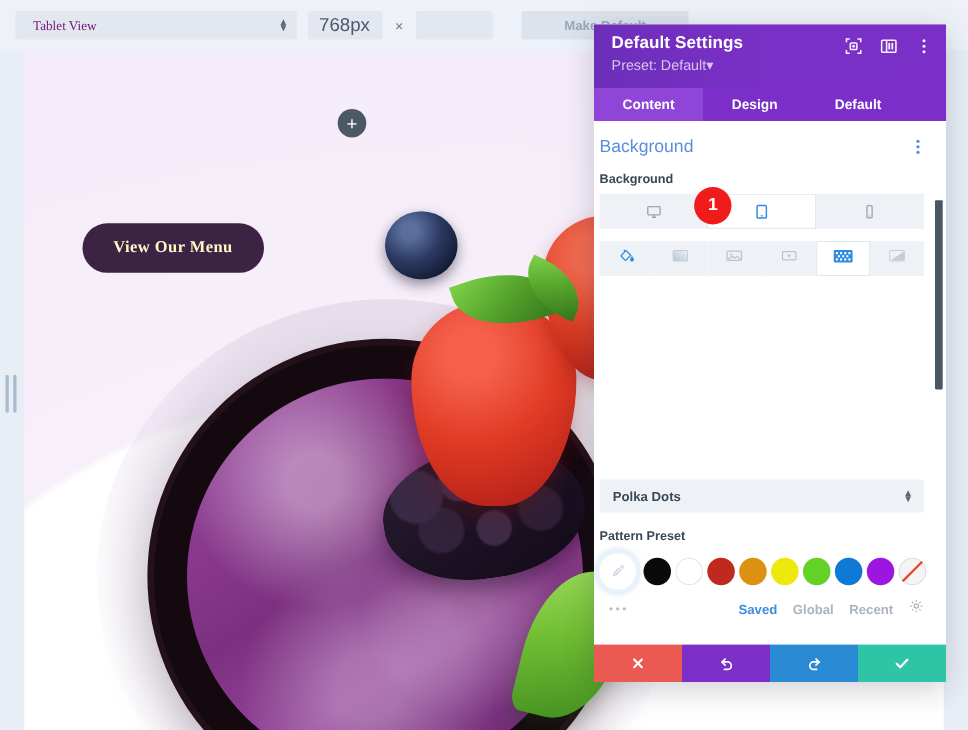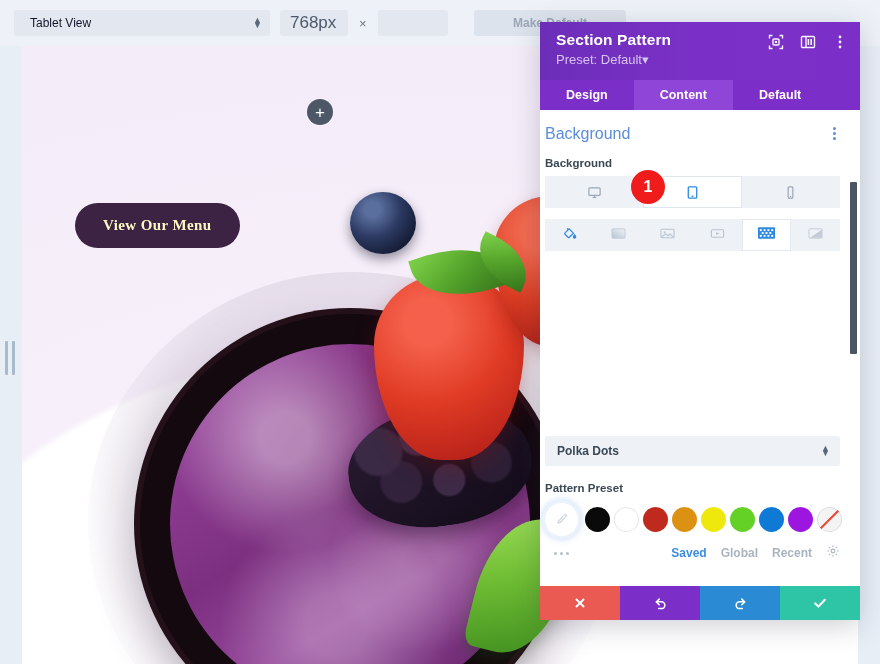--- a/index.html
+++ b/index.html
@@ -37,21 +37,21 @@
     height: 26px;
     background: #e2e7f0;
     border-radius: 3px;
     display: flex;
     align-items: center;
     padding: 0 8px 0 16px;
     font-size: 12px;
     color: #4a5568;
     justify-content: space-between;
   }
-  .tb-select .lbl { font-size: 12px; color: #0f172a; }
+  .tb-select .lbl { font-size: 12px; color: #701a75; font-family: Liberation Serif, serif; }
   .spinner-arrows {
     display: flex; flex-direction: column;
     align-items: center; justify-content: center;
     line-height: 0.55; color: #5a6878; font-size: 9px;
   }
   .tb-field {
     height: 26px;
     background: #e2e7f0;
     border-radius: 3px;
     display: flex;
@@ -472,21 +472,21 @@
   </div>
 
   <div class="drag-handle">
     <i></i>
     <i></i>
   </div>
 
   <div class="panel">
 
     <div class="panel-header">
-      <div class="panel-title">Section Pattern</div>
+      <div class="panel-title">Default Settings</div>
       <div class="panel-preset">
         <span>Preset: Default</span><span>▾</span>
       </div>
       <div class="hdr-icons">
         <span>
           <svg class="hdr-ico" viewBox="0 0 16 16" fill="none" stroke="#ffffff" stroke-width="1.4">
             <path d="M1.5 4.5V1.5h3M11.5 1.5h3v3M14.5 11.5v3h-3M4.5 14.5h-3v-3"></path>
             <rect x="5" y="5" width="6" height="6" rx="1"></rect>
             <circle cx="8" cy="8" r="1.3" fill="#ffffff" stroke="none"></circle>
           </svg>
@@ -503,22 +503,22 @@
           <svg class="hdr-ico" viewBox="0 0 16 16" fill="#ffffff">
             <circle cx="8" cy="3" r="1.4"></circle>
               <circle cx="8" cy="8" r="1.4"></circle>
               <circle cx="8" cy="13" r="1.4"></circle>
           </svg>
         </span>
       </div>
     </div>
 
     <div class="panel-tabs">
+      <div class="panel-tab active">Content</div>
       <div class="panel-tab">Design</div>
-      <div class="panel-tab active">Content</div>
       <div class="panel-tab">Default</div>
     </div>
 
     <div class="panel-body">
 
       <div class="section-head">
         <div class="section-title">Background</div>
         <div class="kebab">
           <i></i>
             <i></i>

